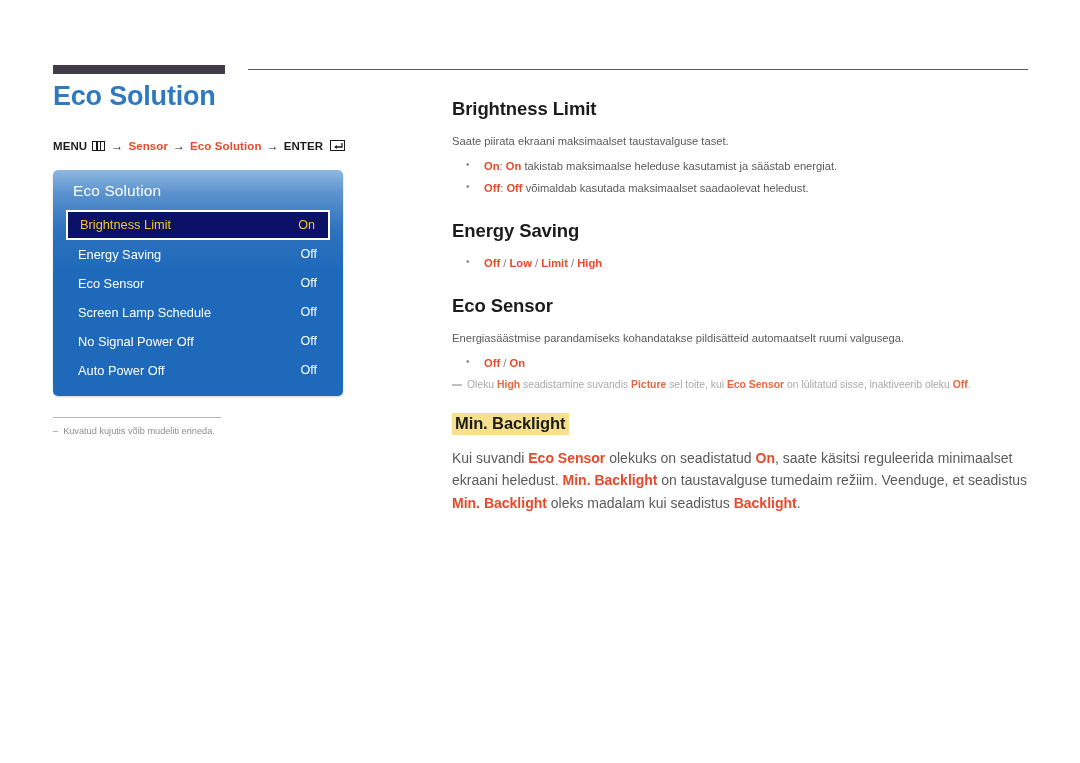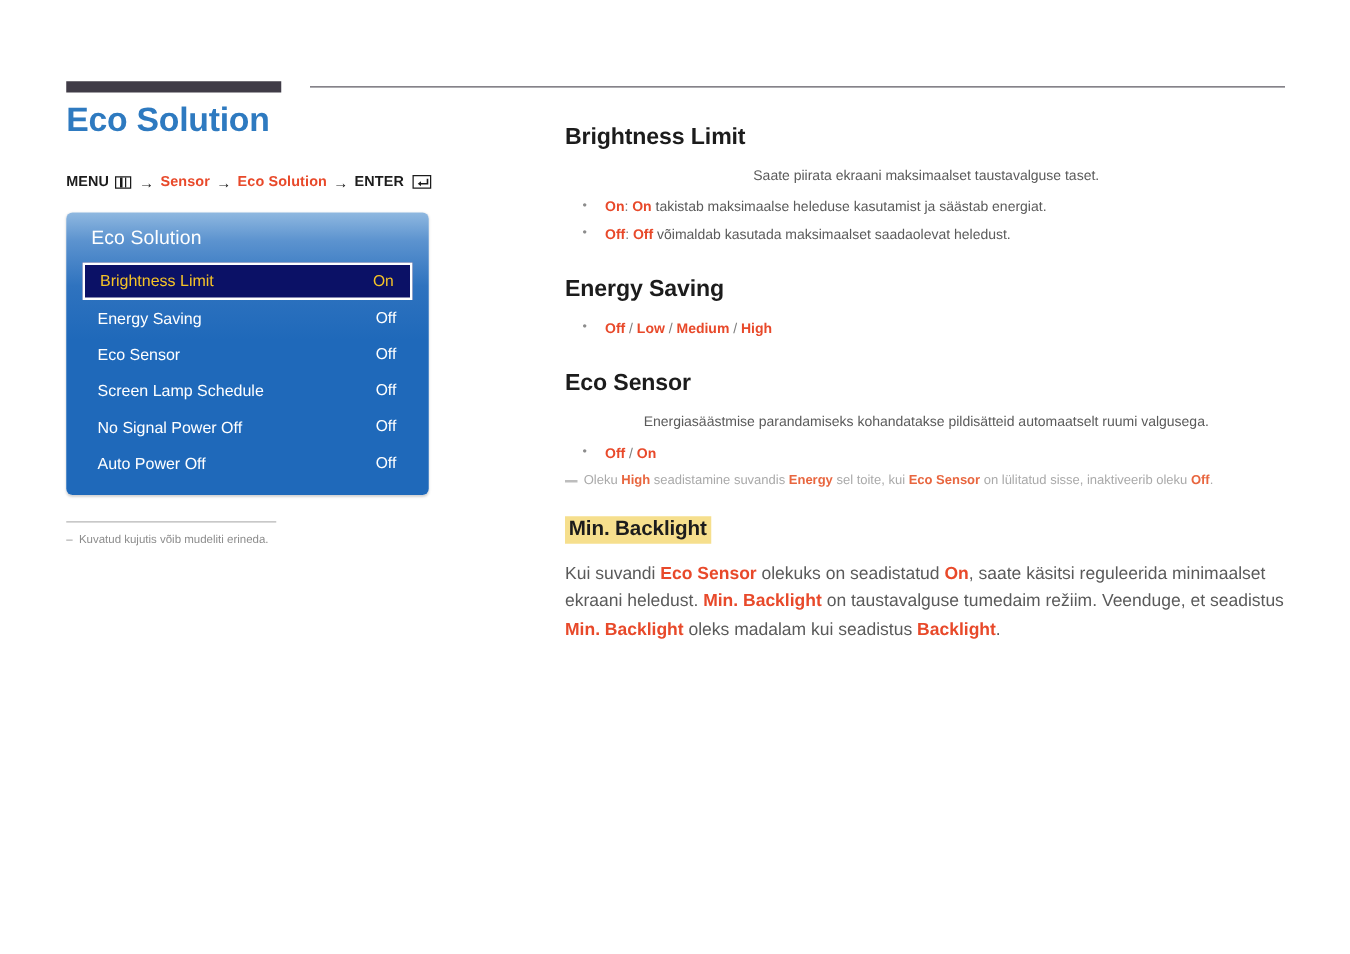--- a/index.html
+++ b/index.html
@@ -188,21 +188,20 @@
     margin-bottom: 12px;
   }
   .sec { margin-bottom: 23px; }
   .sec.tight { margin-bottom: 19px; }
 
   p.body {
     font-size: 11.2px;
     color: #5a5a5a;
     line-height: 1.55;
     margin: 0 0 8px 0;
-    text-align: center;
   }
   .bullets { margin: 0 0 4px 0; padding: 0; list-style: none; }
   .bullets li {
     font-size: 11.2px;
     color: #5a5a5a;
     line-height: 1.5;
     padding-left: 32px;
     position: relative;
     margin-bottom: 5px;
   }
@@ -326,34 +325,34 @@
       <li>
         <span class="accent">Off</span><span class="sep">: </span><span class="accent">Off</span><span> võimaldab kasutada maksimaalset saadaolevat heledust.</span>
       </li>
     </ul>
   </div>
 
   <div class="sec">
     <h2 class="sec-title">Energy Saving</h2>
     <ul class="bullets">
       <li>
-        <span class="accent">Off</span><span class="sep"> / </span><span class="accent">Low</span><span class="sep"> / </span><span class="accent">Medium</span><span class="sep"> / </span><span class="accent">High</span>
+        <span class="accent">Off</span><span class="sep"> / </span><span class="accent">Low</span><span class="sep"> / </span><span class="accent">Limit</span><span class="sep"> / </span><span class="accent">High</span>
       </li>
     </ul>
   </div>
 
   <div class="sec tight">
     <h2 class="sec-title">Eco Sensor</h2>
     <p class="body">Energiasäästmise parandamiseks kohandatakse pildisätteid automaatselt ruumi valgusega.</p>
     <ul class="bullets">
       <li>
         <span class="accent">Off</span><span class="sep"> / </span><span class="accent">On</span>
       </li>
     </ul>
-    <p class="note"><span>Oleku </span><span class="accent">High</span><span> seadistamine suvandis </span><span class="accent">Energy</span><span> sel toite, kui </span><span class="accent">Eco Sensor</span><span> on lülitatud sisse, inaktiveerib oleku </span><span class="accent">Off</span><span>.</span></p>
+    <p class="note"><span>Oleku </span><span class="accent">High</span><span> seadistamine suvandis </span><span class="accent">Picture</span><span> sel toite, kui </span><span class="accent">Eco Sensor</span><span> on lülitatud sisse, inaktiveerib oleku </span><span class="accent">Off</span><span>.</span></p>
   </div>
 
   <div class="sec">
     <h2 class="sec-title hl">Min. Backlight</h2>
     <p class="mb-body"><span>Kui suvandi </span><span class="accent">Eco Sensor</span><span> olekuks on seadistatud </span><span class="accent">On</span><span>, saate käsitsi reguleerida minimaalset ekraani heledust. </span><span class="accent">Min. Backlight</span><span> on taustavalguse tumedaim režiim. Veenduge, et seadistus </span><span class="accent">Min. Backlight</span><span> oleks madalam kui seadistus </span><span class="accent">Backlight</span><span>.</span></p>
   </div>
 
 </div>
 
 </body></html>

